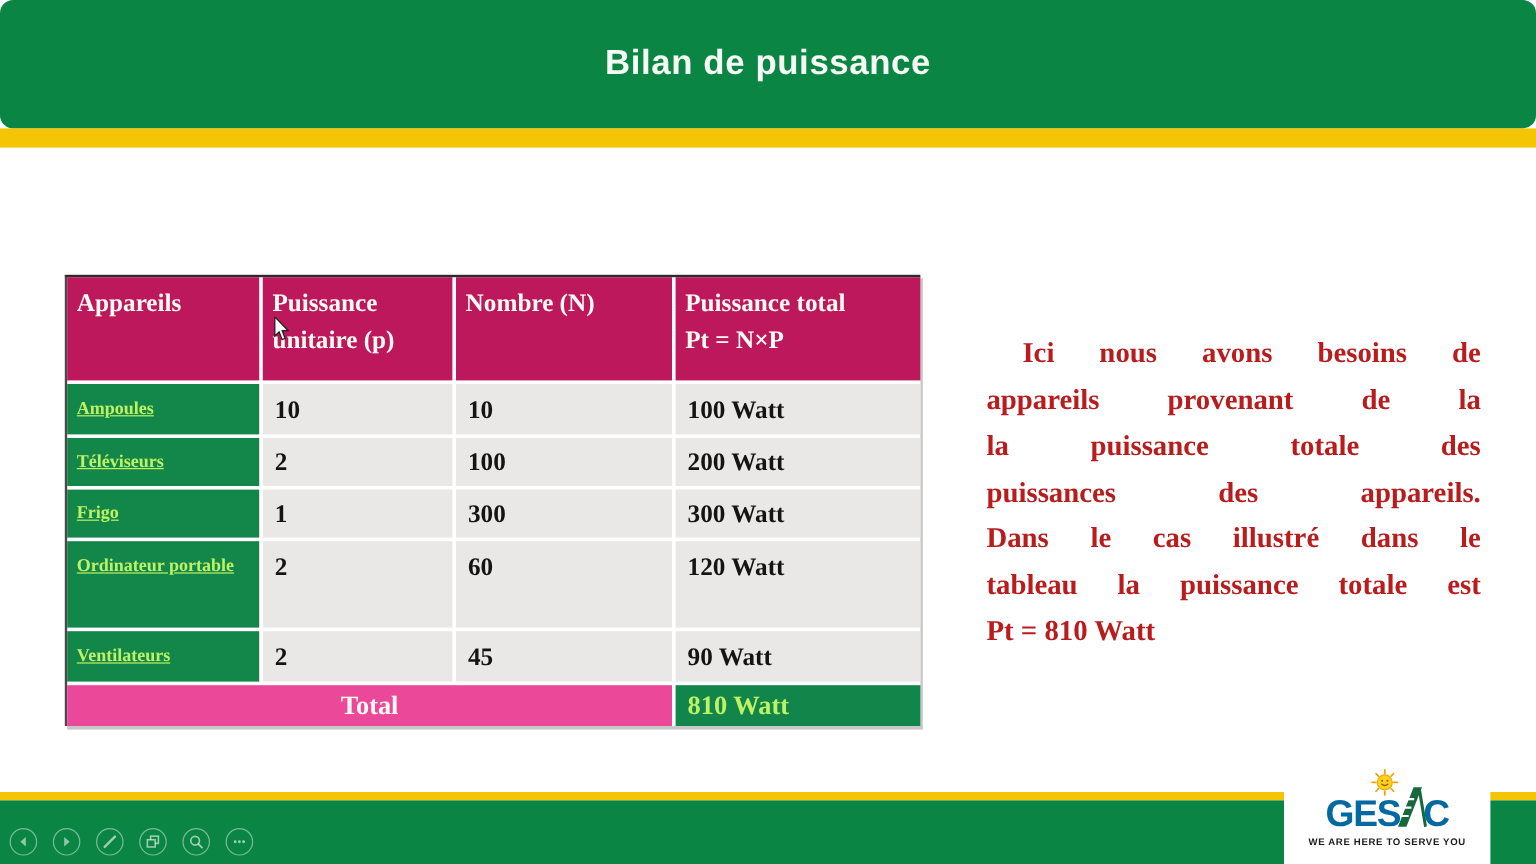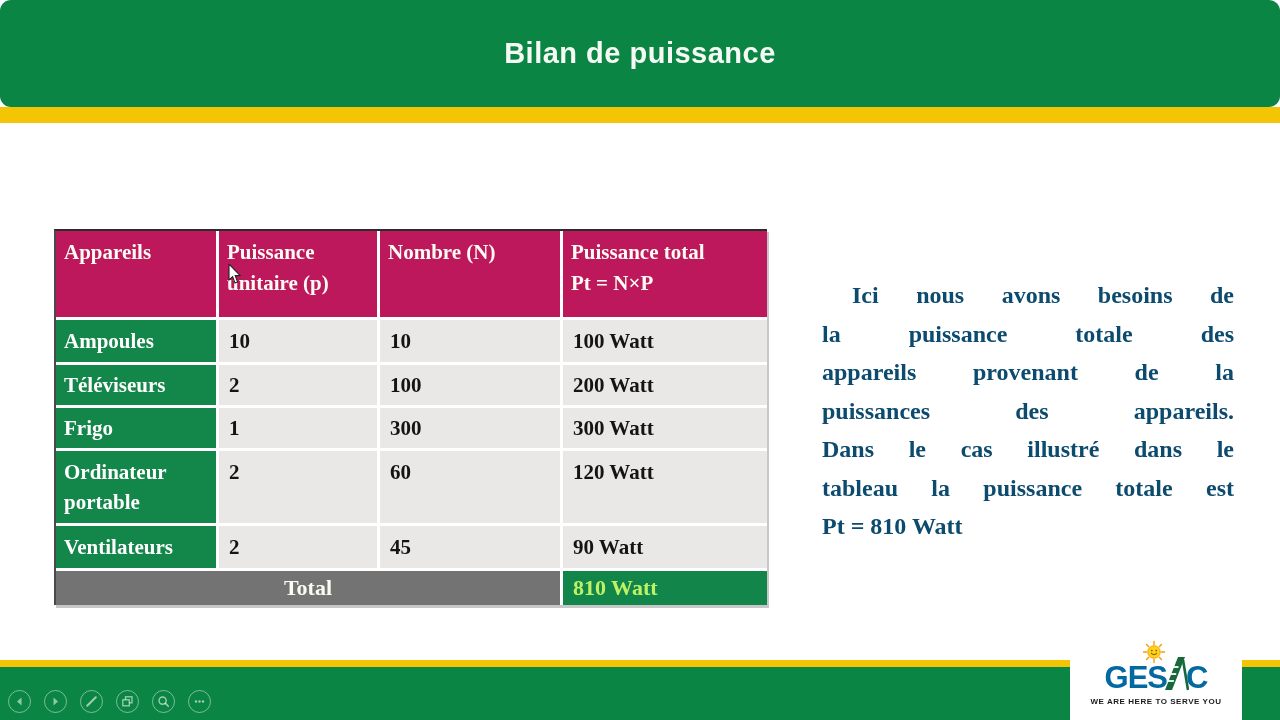--- a/index.html
+++ b/index.html
@@ -51,42 +51,42 @@
   }
   .cell { display: flex; }
   .th {
     background: #be185d; color: #fbfbf2;
     font-size: 21px; line-height: 31px;
     flex-direction: column; align-items: flex-start;
     padding: 6px 6px 0 8px;
   }
   .th span { display: block; }
   .lbl {
-    background: #13864a; color: #ffffff;
-    font-size: 21px; align-items: center; padding-left: 8px;
+    background: #13864a; color: #bef264;
+    font-size: 15px; align-items: center; padding-left: 8px; text-decoration: underline;
   }
   .num {
     background: #e9e8e6; color: #141414;
     font-size: 21px; align-items: center; padding-left: 10px;
   }
   .row-tall.lbl, .row-tall.num { align-items: flex-start; padding-top: 6px; line-height: 30px; }
   .total-label {
-    background: #737373; color: #fbfbf2; font-size: 22px;
+    background: #ec4899; color: #fbfbf2; font-size: 22px;
     grid-column: 1 / span 3; align-items: center; justify-content: center;
   }
   .total-value {
     background: #11854a; color: #bef264; font-size: 22px;
     align-items: center; padding-left: 10px;
   }
 
   
   .para {
     position: absolute; left: 822px; top: 276px; width: 412px;
     font-family: "Liberation Serif", serif; font-weight: bold;
-    font-size: 24px; color: #0c4a6e;
+    font-size: 24px; color: #b91c1c;
   }
   .para-line {
     display: block; line-height: 38.5px;
     text-align: justify; text-align-last: justify;
     white-space: normal;
   }
   .para-line.first { padding-left: 30px; }
   .para-line.last { text-align-last: left; }
 
   
@@ -181,22 +181,22 @@
 </div>
 
 <div class="cursor">
   <svg width="15" height="21" viewBox="0 0 15 21">
     <polygon points="1,0 1,16 4.6,12.6 7,19 9.6,18 7.2,11.6 12,11.4" fill="#ffffff" stroke="#222222" stroke-width="1.1"></polygon>
   </svg>
 </div>
 
 <div class="para">
   <span class="para-line first">Ici nous avons besoins de</span>
+  <span class="para-line">appareils provenant de la</span>
   <span class="para-line">la puissance totale des</span>
-  <span class="para-line">appareils provenant de la</span>
   <span class="para-line">puissances des appareils.</span>
   <span class="para-line">Dans le cas illustré dans le</span>
   <span class="para-line">tableau la puissance totale est</span>
   <span class="para-line last">Pt = 810 Watt</span>
 </div>
 
 <div class="bottom-stripe"></div>
 <div class="bottom-bar"></div>
 
 <div class="controls">

